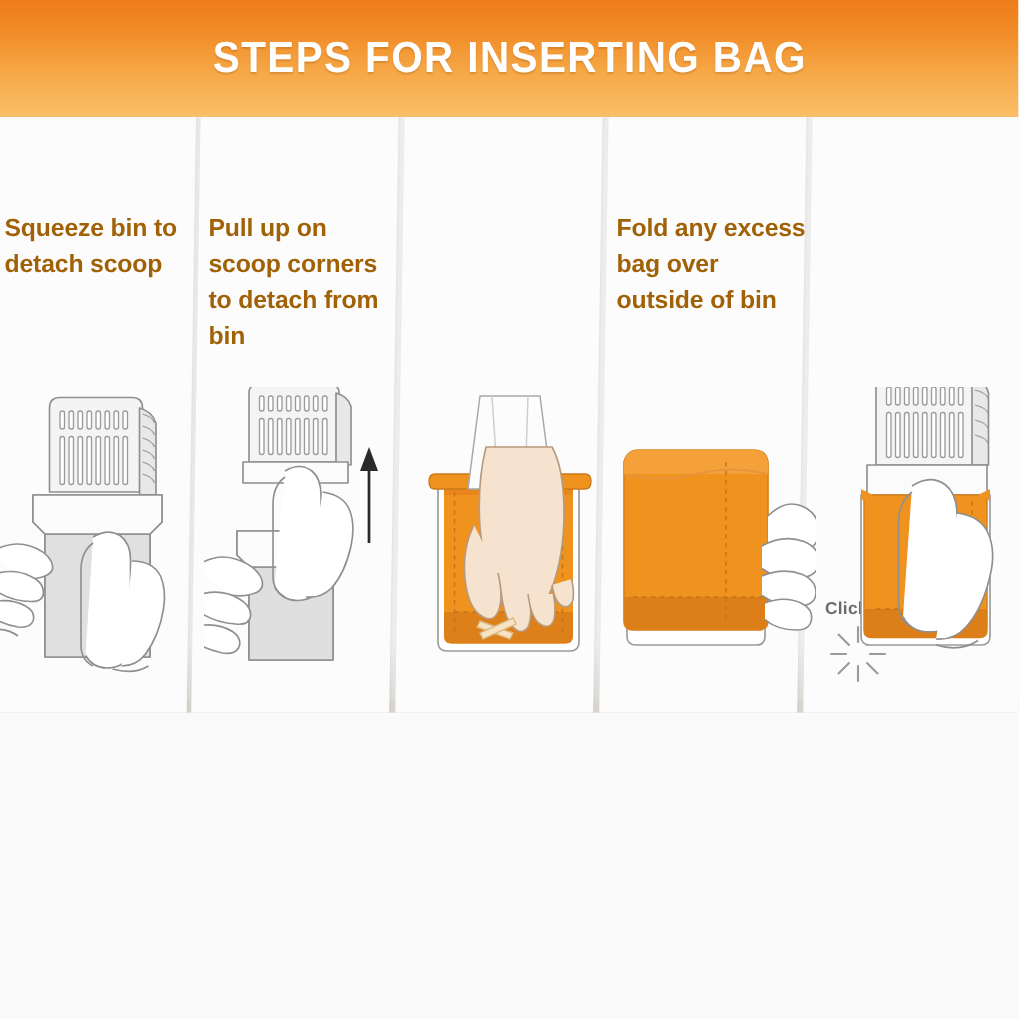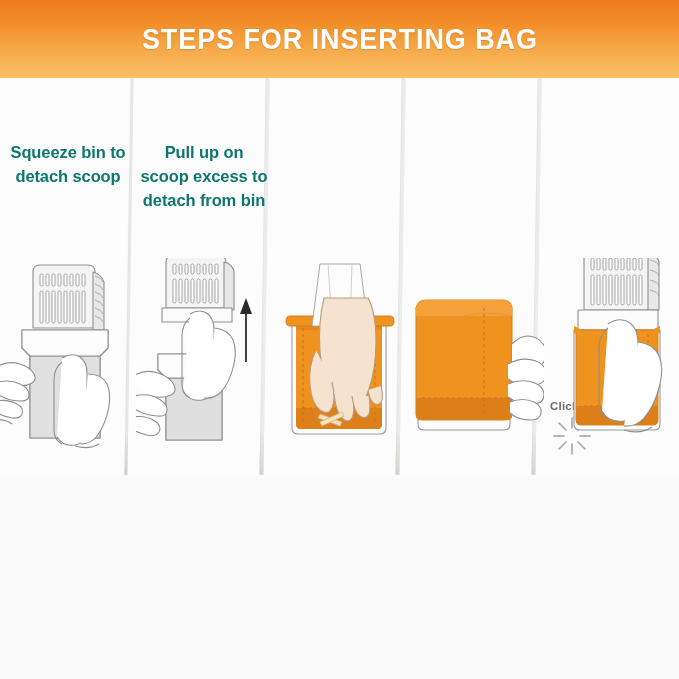--- a/index.html
+++ b/index.html
@@ -42,21 +42,21 @@
 
   .col{position:absolute;top:0;height:601px;width:136px;}
   .col.c1{left:0;}
   .col.c2{left:136px;}
   .col.c3{left:272px;}
   .col.c4{left:408px;}
   .col.c5{left:544px;width:135px;}
 
   .caption{
     position:absolute;left:3px;right:3px;top:62px;
-    text-align:center;color:#0f766e;font-size:16.5px;font-weight:bold;
+    color:#a16207;font-size:16.5px;font-weight:bold;
     line-height:24px;letter-spacing:-0.1px;
   }
 
   
   .wm{
     position:absolute;bottom:14px;width:100%;text-align:center;
     font-size:112px;line-height:112px;font-weight:bold;
     color:transparent;
     -webkit-text-stroke:1.2px rgba(160,155,148,.45);
     font-family:"Liberation Sans", sans-serif;
@@ -148,21 +148,21 @@
             <path d="M62 100 q10 -6 18 -1 q7 5 7 16 v58 q0 12 -12 14 q-12 2 -18 -8" fill="#FFFFFF"></path>
             <path d="M62 104 q-8 6 -8 18 v50 q0 10 8 14" fill="none"></path>
             <path d="M88 116 q14 0 19 10 q4 9 2 22 q-3 18 -12 30 q-6 8 -16 8" fill="#FFFFFF"></path>
             <path d="M75 188 q14 4 24 -2" fill="none"></path>
           </g>
         </svg>
       </div>
     </div>
 
     <div class="col c2">
-      <div class="caption">Pull up on scoop excess to detach from bin</div>
+      <div class="caption">Pull up on scoop corners to detach from bin</div>
       <div class="wm w2">2</div>
       <div class="illus">
         <svg width="136" height="215" viewBox="0 0 136 215" fill="none">
           <g stroke="#8F8F8F" stroke-width="1.1" fill="#FDFDFD" stroke-linejoin="round">
 
             <path d="M30 4 q0-6 7-6 h46 q7 0 7 6 v46 h-60 z" fill="#F4F4F4"></path>
             <path d="M88 4 q8 2 10 9 v39 h-10 z" fill="#E8E8E8"></path>
             <g stroke="#9A9A9A" stroke-width="0.9" fill="#FFFFFF">
               <rect x="37" y="6" width="3" height="10" rx="1.4"></rect>
               <rect x="43" y="6" width="3" height="10" rx="1.4"></rect>
@@ -236,20 +236,21 @@
 
           <g fill="#F7E3C2" stroke="#D8B780" stroke-width="0.9">
             <path d="M48 156 l22 8 l-2 4 l-22 -8 z"></path>
             <path d="M70 154 l-22 10 l2 4 l22 -10 z"></path>
           </g>
         </svg>
       </div>
     </div>
 
     <div class="col c4">
+      <div class="caption">Fold any excess bag over outside of bin</div>
       <div class="wm w4">4</div>
       <div class="illus">
         <svg width="136" height="215" viewBox="0 0 136 215" fill="none">
 
           <path d="M10 52 h92 v114 q0 6 -6 6 h-80 q-6 0 -6 -6 z" fill="#FFFFFF" stroke="#9A9A9A" stroke-width="1.1"></path>
 
           <path d="M8 50 q2 -8 10 -8 h76 q9 0 10 8 v106 q0 6 -7 6 h-82 q-7 0 -7 -6 z" fill="#F0921E" stroke="#D6811B" stroke-width="1.1"></path>
           <path d="M8 50 q2 -8 10 -8 h76 q9 0 10 8 v8 h-96 z" fill="#F5A13A"></path>
           <path d="M8 140 h96 v16 q0 6 -7 6 h-82 q-7 0 -7 -6 z" fill="#DD7F18"></path>
 

